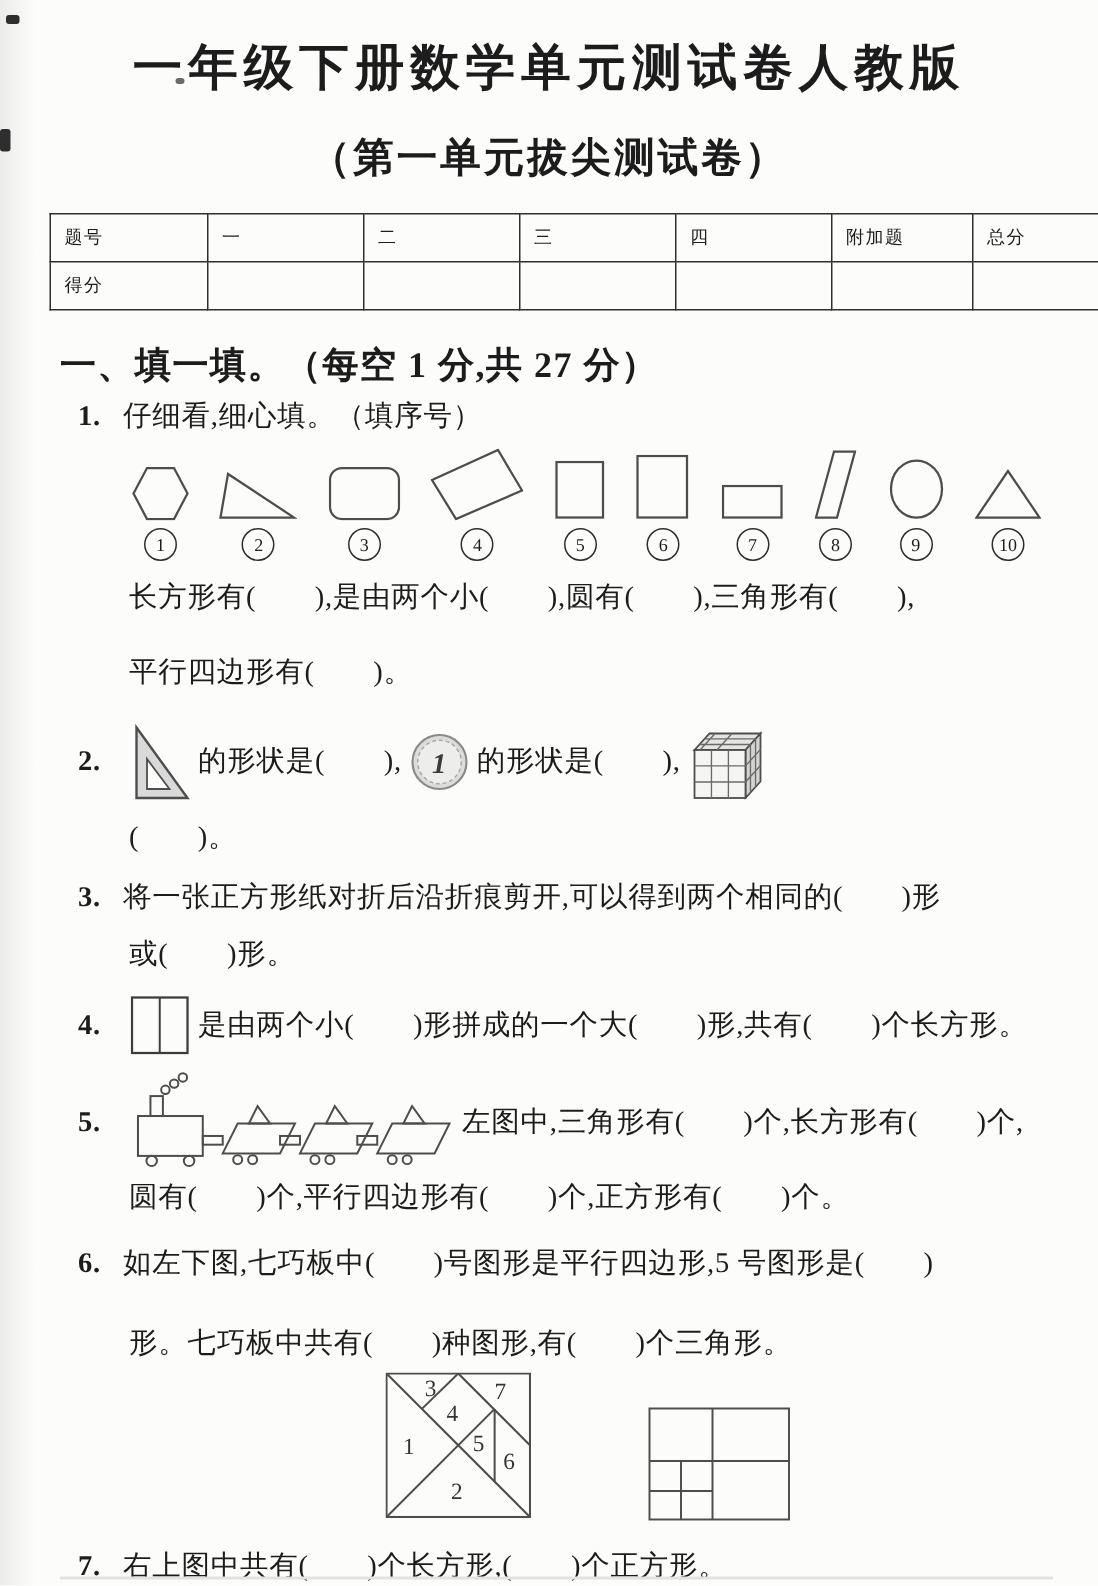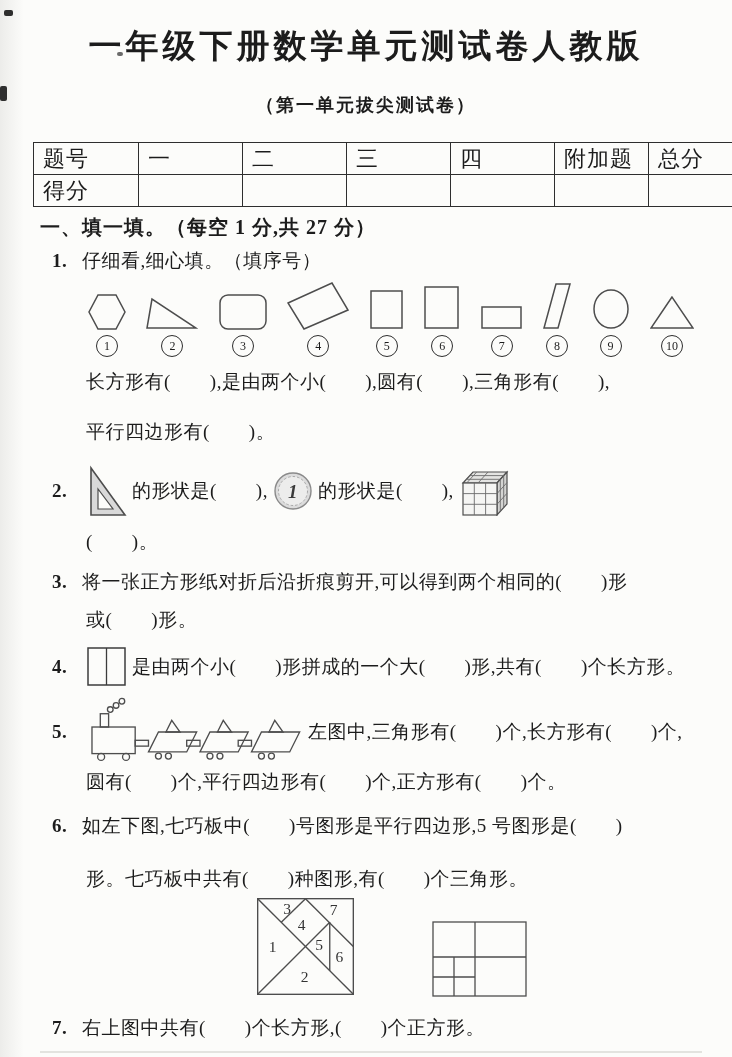--- a/index.html
+++ b/index.html
@@ -8,25 +8,25 @@
     width:732px;height:1057px;
     background:#fcfcfa;
     font-family:"Liberation Serif","DejaVu Serif",serif;
     color:#1c1c1c;
     overflow:hidden;
   }
   .edge-shade{position:absolute;left:0;top:0;width:24px;height:100%;
     background:linear-gradient(90deg,#ececea,rgba(252,252,250,0));pointer-events:none;}
   .speck{position:absolute;background:#2e2e2e;border-radius:2px;}
   .title{padding-top:26px;text-align:center;font-size:33px;font-weight:bold;letter-spacing:4px;line-height:40px;}
-  .subtitle{margin-top:22px;text-align:center;font-size:18px;font-weight:bold;letter-spacing:2px;line-height:34px;}
+  .subtitle{margin-top:22px;text-align:center;font-size:27px;font-weight:bold;letter-spacing:2px;line-height:34px;}
   table.score{border-collapse:collapse;margin:20px 32px 0 33px;width:667px;table-layout:fixed;}
-  table.score td{border:1.6px solid #2e2e2e;height:31px;font-size:22px;padding:0 0 0 9px;vertical-align:middle;letter-spacing:1px;}
+  table.score td{border:1.6px solid #2e2e2e;height:31px;font-size:12px;padding:0 0 0 9px;vertical-align:middle;letter-spacing:1px;}
   .c0{width:95px}.c1{width:94px}.c2{width:94px}.c3{width:94px}.c4{width:94px}.c5{width:84px}.c6{width:104px}
-  .section-heading{margin:9px 0 0 40px;font-size:20px;font-weight:bold;letter-spacing:1px;line-height:22px;}
+  .section-heading{margin:26px 0 0 40px;font-size:24px;font-weight:bold;letter-spacing:1px;line-height:22px;}
   .q{margin-left:52px;margin-right:20px;font-size:19px;letter-spacing:.5px;line-height:22px;}
   .qline{display:flex;align-items:baseline;}
   .qnum{flex:0 0 30px;font-weight:bold;font-size:19px;}
   .cont{padding-left:34px;}
   .shapes-row{margin:10px 38px 0 88px;display:flex;justify-content:space-between;align-items:flex-end;}
   .shape-col{display:flex;flex-direction:column;align-items:center;gap:5px;}
   .circled{display:inline-block;width:20px;height:20px;border:1.3px solid #2e2e2e;border-radius:50%;
     font-size:12px;line-height:20px;text-align:center;letter-spacing:0;}
   svg.shape{display:block;}
   .iconrow{display:flex;align-items:center;}

